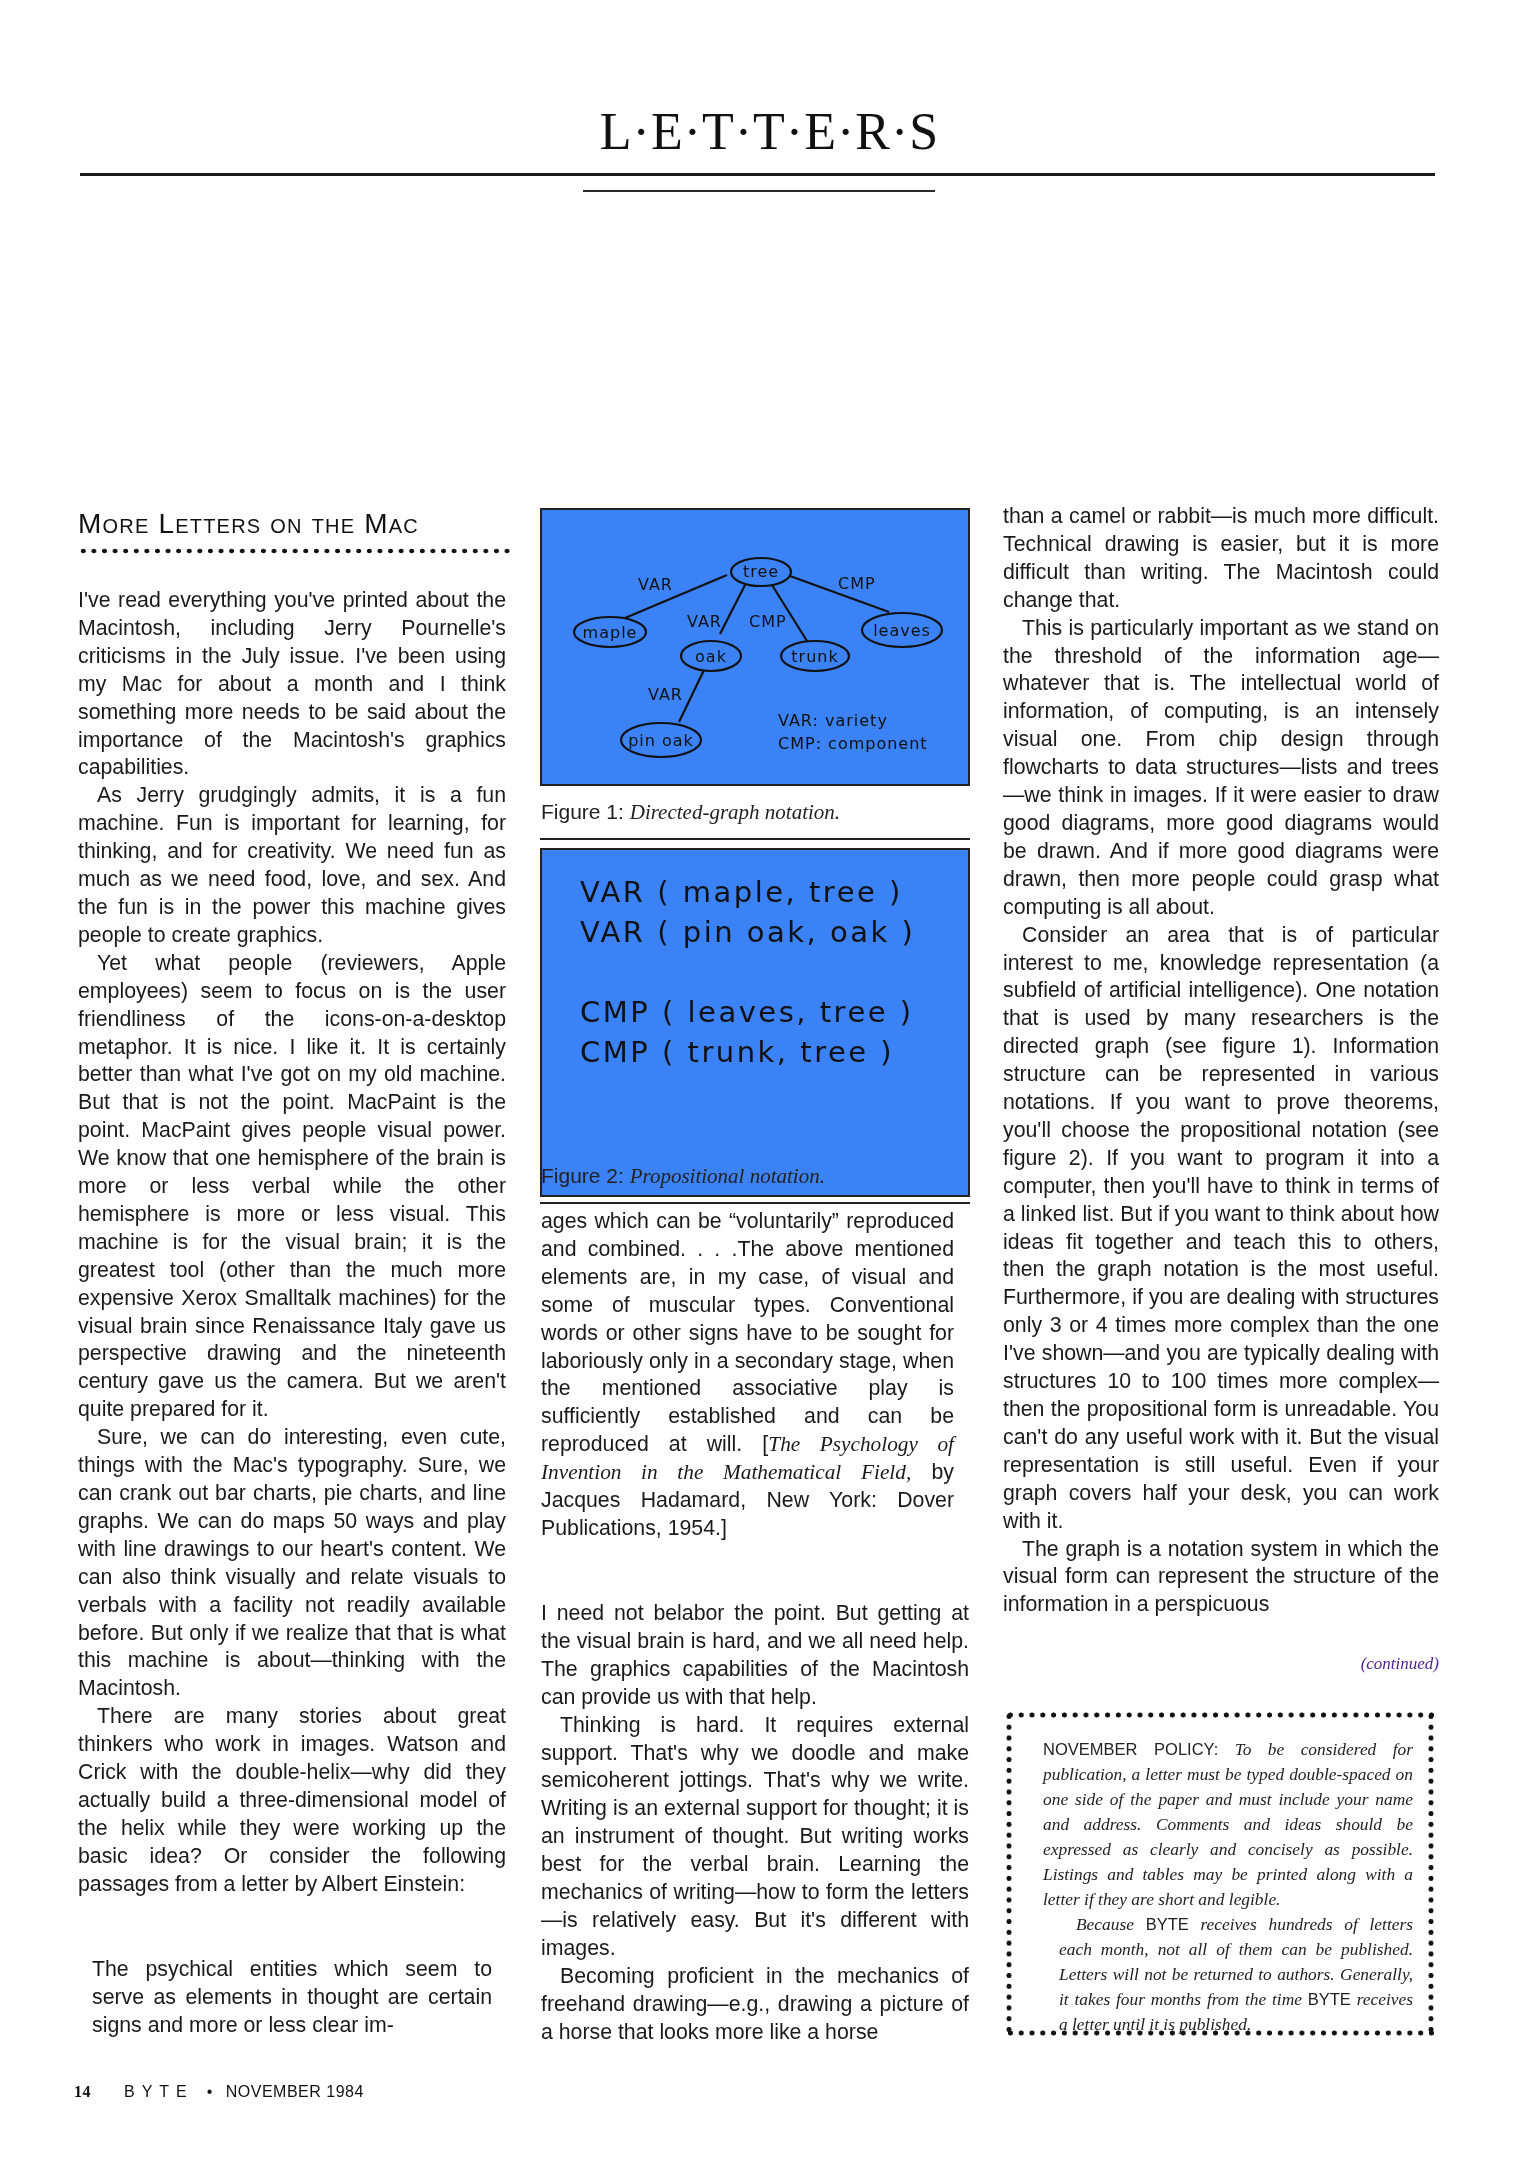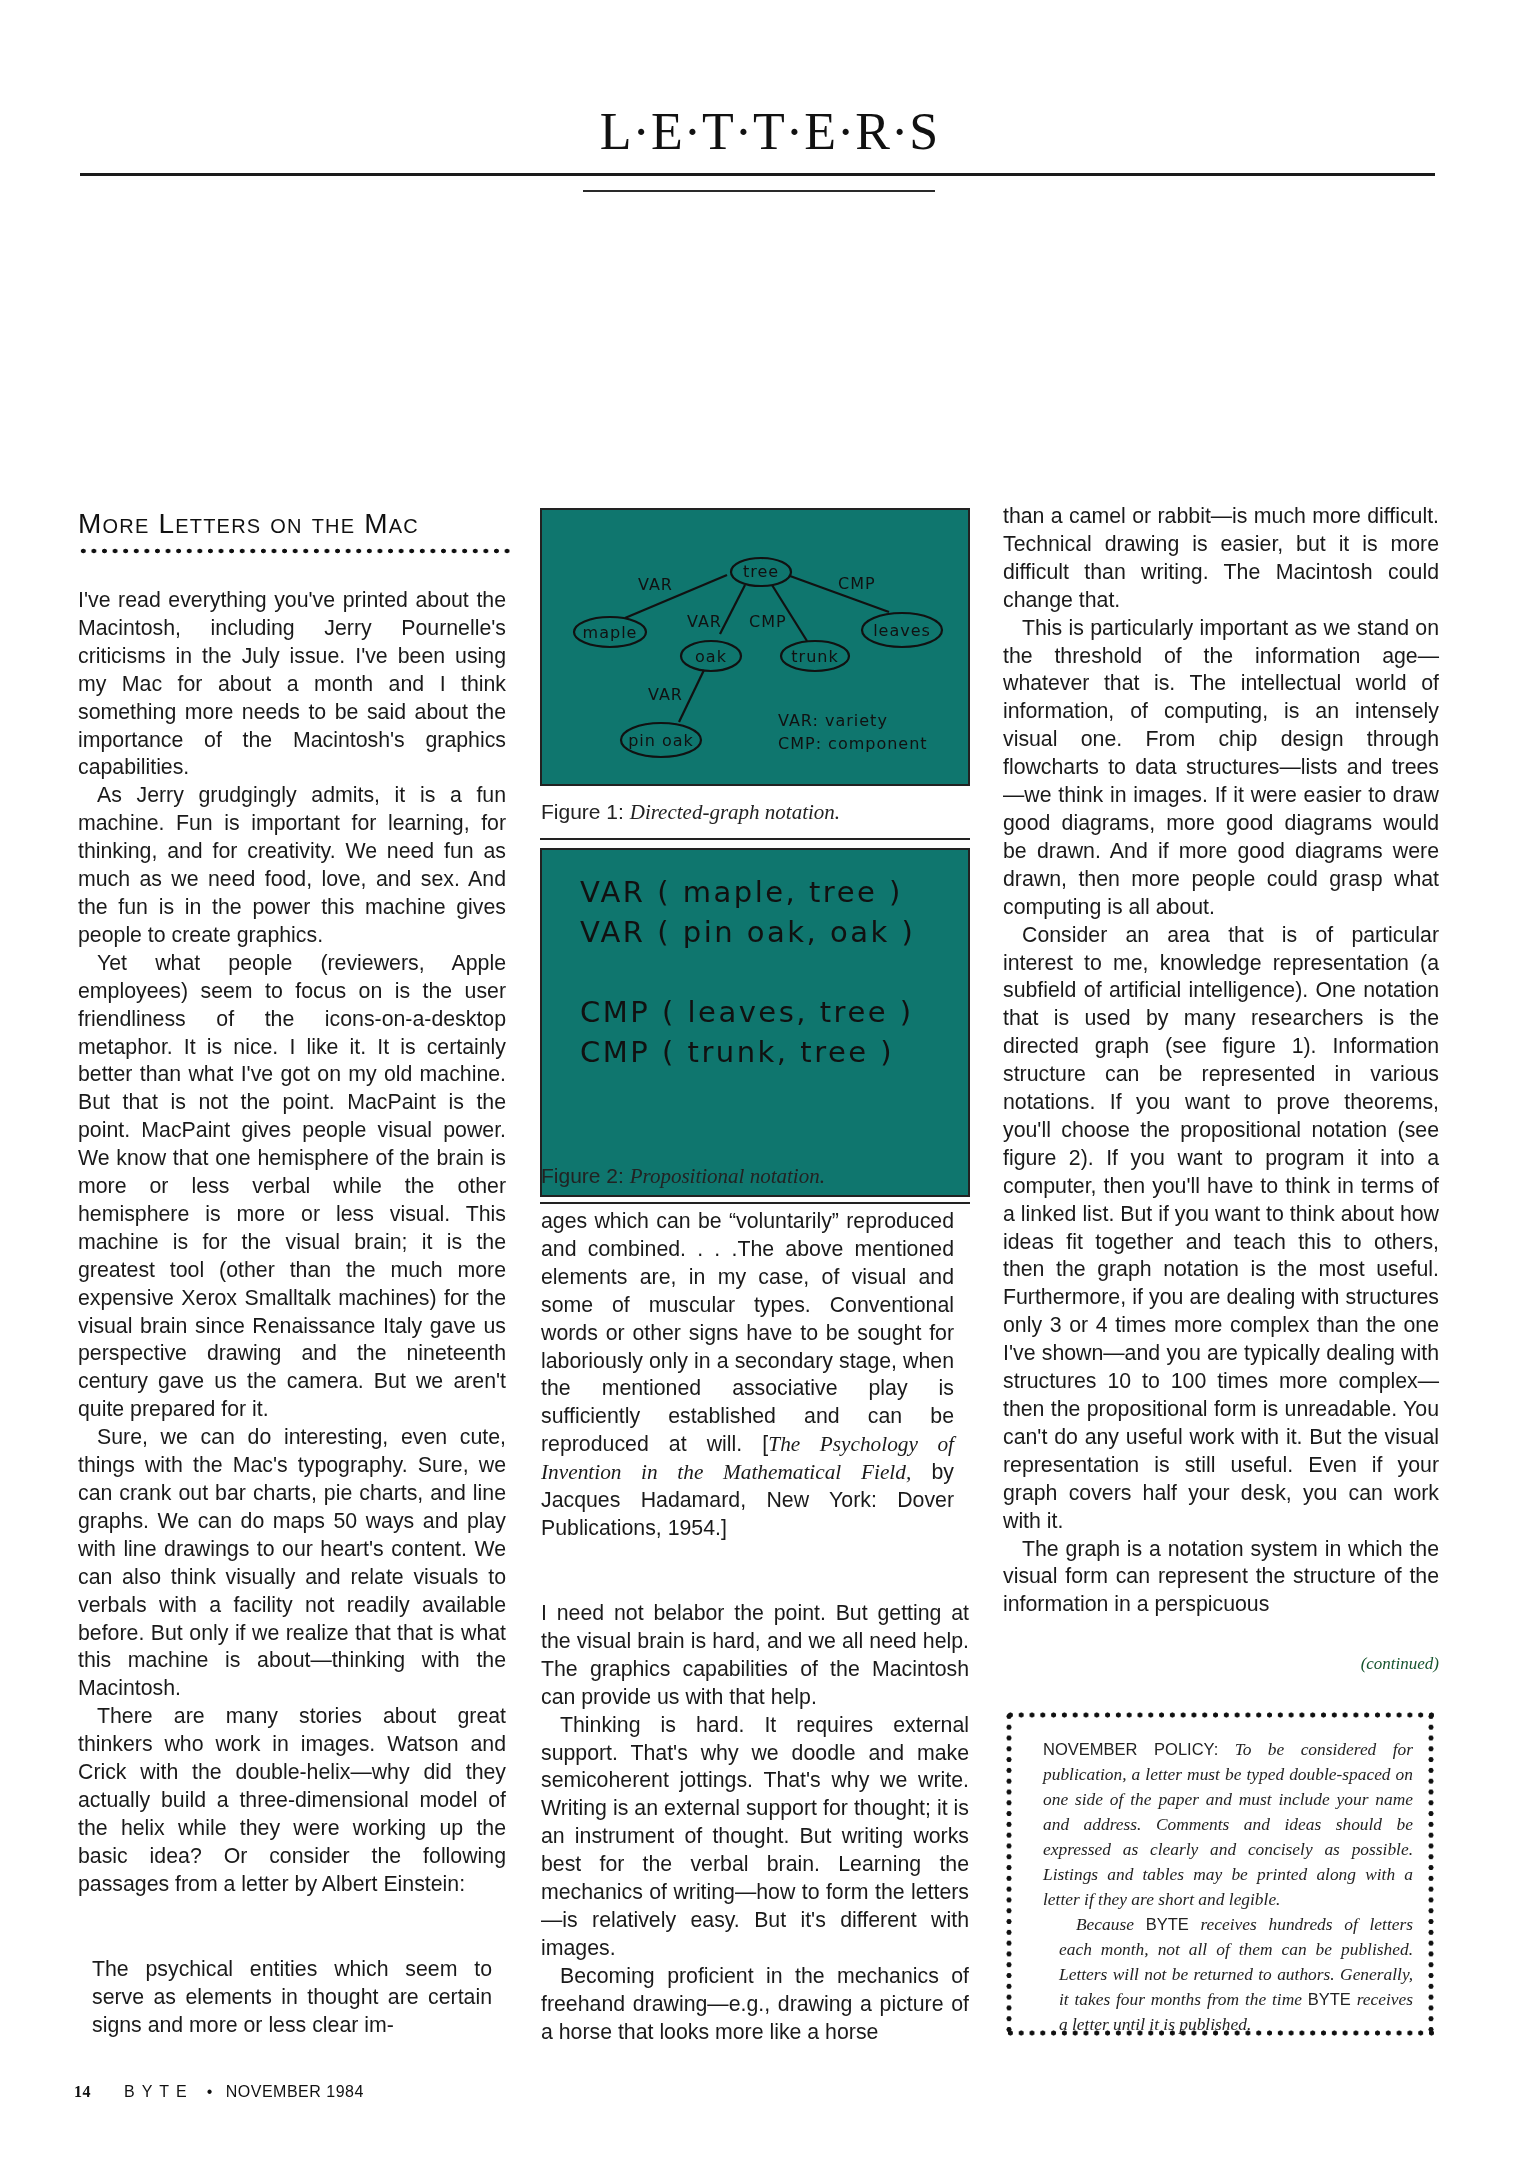--- a/index.html
+++ b/index.html
@@ -39,37 +39,37 @@
     height: 6px;
     background-image: radial-gradient(circle, #111 2.2px, transparent 2.6px);
     background-size: 10.6px 6px; background-repeat: repeat-x;
   }
   #heading-dots { left: 78px; top: 548px; width: 432px; }
 
   
   #quote { left: 92px; top: 1956px; width: 400px; font-size: 21.3px; line-height: 27.9px; text-align: justify; }
 
   
-  .figbox { position: absolute; border: 2.5px solid #222; box-sizing: border-box; background: #0f766e; }
+  .figbox { position: absolute; border: 2.5px solid #222; box-sizing: border-box; background: #3b82f6; }
   #fig1-box { left: 540px; top: 508px; width: 430px; height: 278px; }
   #fig2-box { left: 540px; top: 848px; width: 430px; height: 349px; }
   .caption { position: absolute; font-size: 21px; color: #222; }
   .caption .cap-title { font-family: "Liberation Serif", "DejaVu Serif", serif; font-style: italic; }
   #fig1-caption { left: 541px; top: 800px; }
   #fig2-caption { left: 541px; top: 1164px; }
   .thinrule { position: absolute; height: 2px; background: #222; }
   #fig1-rule { left: 540px; top: 838px; width: 430px; }
   #fig2-rule { left: 540px; top: 1202px; width: 430px; }
 
   .graph-text { font-family: "DejaVu Sans", sans-serif; font-size: 16px; fill: #111; letter-spacing: 1px; }
   .prop-lines { position: absolute; left: 38px; top: 22px; font-family: "DejaVu Sans", sans-serif; font-size: 29px; line-height: 40px; letter-spacing: 2.5px; color: #111; font-weight: 500; }
   .prop-gap { height: 40px; }
 
   
-  #continued { left: 1003px; top: 1654px; width: 436px; text-align: right; font-family: "Liberation Serif", "DejaVu Serif", serif; font-style: italic; font-size: 17px; color: #14532d; }
+  #continued { left: 1003px; top: 1654px; width: 436px; text-align: right; font-family: "Liberation Serif", "DejaVu Serif", serif; font-style: italic; font-size: 17px; color: #4c1d95; }
 
   
   #policy-box { left: 1005px; top: 1711px; width: 430px; height: 326px; }
   .dots-h { position: absolute; height: 8px; background-image: radial-gradient(circle, #111 2.3px, transparent 2.8px); background-size: 10.8px 8px; background-repeat: repeat-x; }
   .dots-v { position: absolute; width: 8px; background-image: radial-gradient(circle, #111 2.3px, transparent 2.8px); background-size: 8px 10.8px; background-repeat: repeat-y; }
   #policy-text {
     position: absolute; left: 38px; top: 26px; width: 370px;
     font-family: "Liberation Serif", "DejaVu Serif", serif; font-style: italic;
     font-size: 17.4px; line-height: 25px; text-align: justify; color: #222;
   }

